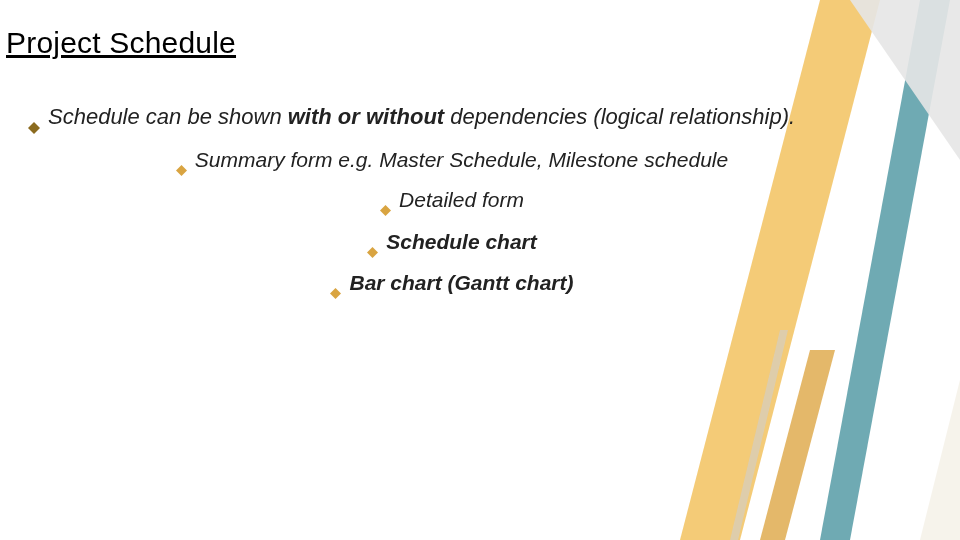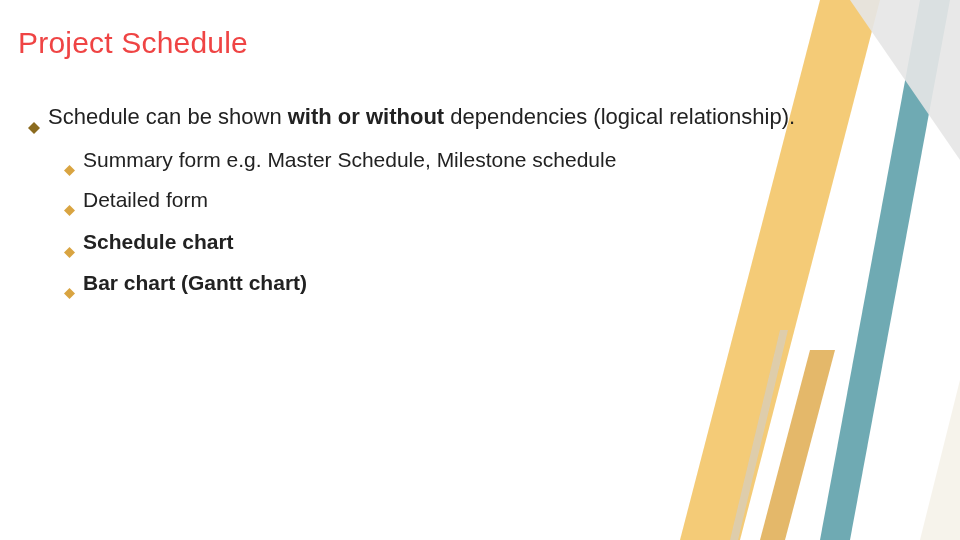--- a/index.html
+++ b/index.html
@@ -8,39 +8,41 @@
     position: relative;
     width: 960px;
     height: 540px;
     background: #fff;
   }
   
   .bg { position: absolute; right: 0; top: 0; width: 340px; height: 540px; pointer-events: none; }
   .title {
     position: absolute;
     top: 26px;
-    left: 18px;
+    left: 6px;
     font-size: 30px;
     font-weight: 400;
-    color: #ef4444;
+    color: #000000;
     letter-spacing: 0.2px;
+    text-decoration: underline;
   }
   .content {
     position: absolute;
     top: 102px;
     left: 28px;
     right: 120px;
+    font-style: italic;
   }
   .b1, .b2 {
     display: flex;
     align-items: flex-start;
     color: #222;
   }
   .b1 { font-size: 22px; margin-bottom: 14px; line-height: 1.35; }
-  .b2 { font-size: 21px; margin-bottom: 12px; margin-left: 36px; line-height: 1.35; }
+  .b2 { font-size: 21px; margin-bottom: 12px; margin-left: 36px; line-height: 1.35; justify-content: center; }
   .bullet {
     display: inline-block;
     flex-shrink: 0;
     margin-top: 11px;
     margin-right: 8px;
   }
   .b1 .bullet { width: 12px; height: 12px; margin-top: 10px; }
   .b2 .bullet { width: 11px; height: 11px; margin-top: 9px; }
   .dark .bullet svg path { fill: #8b6b1f; } 
   .light .bullet svg path { fill: #d9a441; } 

